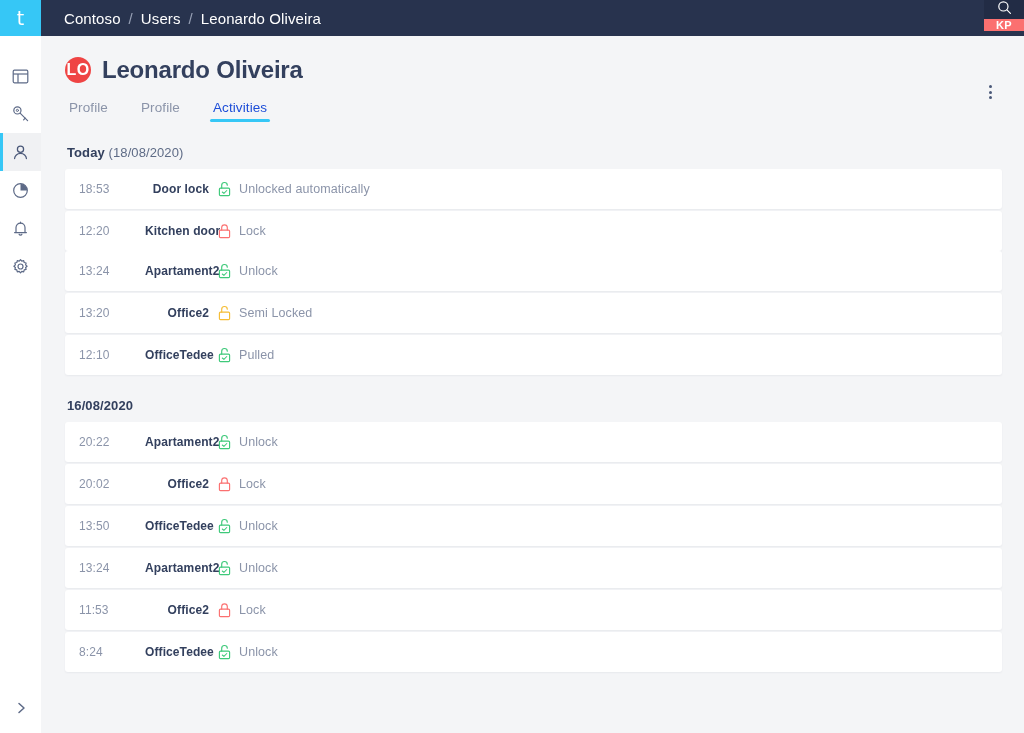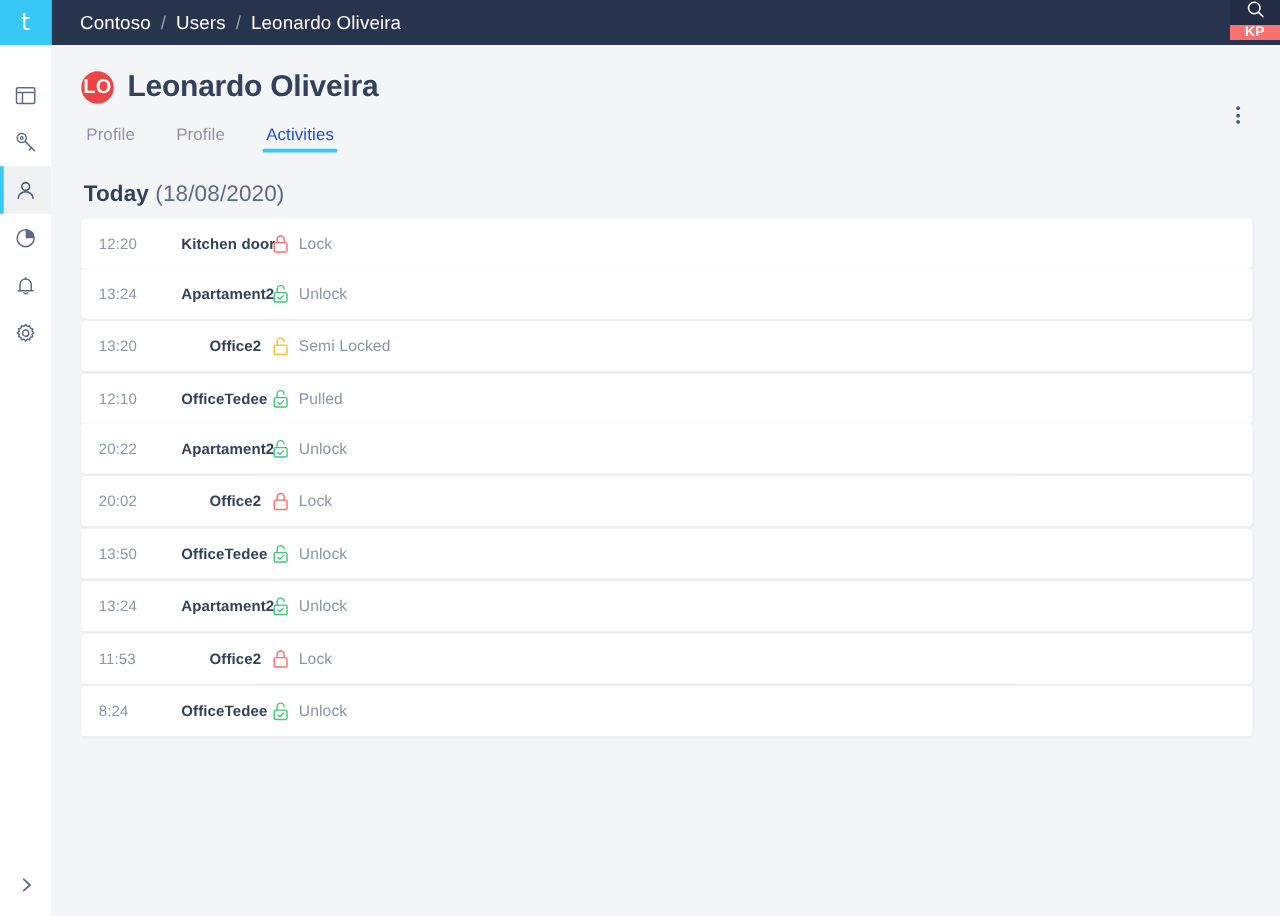--- a/index.html
+++ b/index.html
@@ -167,21 +167,21 @@
   .tab.active { color: #1d4ed8; font-weight: normal; }
   .tab.active::after {
     content: "";
     position: absolute; left: -3px; right: -3px; bottom: 0;
     height: 3px; background: #36c7f6; border-radius: 2px;
   }
 
   .activity-body { padding: 0 22px 0 24px; }
 
   .group-title {
-    font-size: 18px;
+    font-size: 13px;
     color: #33405e;
     margin: 23px 0 9px 2px;
     letter-spacing: .1px;
   }
   .group-title .strong { font-weight: bold; }
   .group-title .date { font-weight: normal; color: #5e6b86; }
 
   .row {
     background: #ffffff;
     border-radius: 3px;
@@ -349,20 +349,32 @@
           <div class="tab">Profile</div>
           <div class="tab">Profile</div>
           <div class="tab active">Activities</div>
         </div>
       </div>
 
       <div class="activity-body" id="activity-body">
           <div class="group-title"><span class="strong">Today</span><span class="date"> (18/08/2020)</span></div>
           <div class="row-group">
             <div class="row">
+              <div class="cell-time">18:53</div>
+              <div class="cell-device">Door lock</div>
+              <div class="cell-icon">
+                <svg width="15" height="16" viewBox="0 0 15 16" fill="none" stroke="#3ec97a" stroke-width="1.15" stroke-linecap="round" stroke-linejoin="round">
+                  <rect x="2.4" y="7.1" width="10.2" height="7.5" rx="1.1"></rect>
+                  <path d="M4.7 7.1 V4.4 a2.8 2.8 0 0 1 5.6 -0.2"></path>
+                  <polyline points="5.3,11.0 6.9,12.4 9.8,9.5" stroke-width="1.05"></polyline>
+                </svg>
+              </div>
+              <div class="cell-action">Unlocked automatically</div>
+            </div>
+            <div class="row">
               <div class="cell-time">12:20</div>
               <div class="cell-device">Kitchen door</div>
               <div class="cell-icon">
                 <svg width="15" height="16" viewBox="0 0 15 16" fill="none" stroke="#fb7070" stroke-width="1.15" stroke-linecap="round" stroke-linejoin="round">
                   <rect x="2.4" y="7.1" width="10.2" height="7.5" rx="1.1"></rect>
                   <path d="M4.7 7.1 V4.6 a2.8 2.8 0 0 1 5.6 0 V7.1"></path>
                 </svg>
               </div>
               <div class="cell-action">Lock</div>
             </div>
@@ -397,20 +409,21 @@
               <div class="cell-icon">
                 <svg width="15" height="16" viewBox="0 0 15 16" fill="none" stroke="#3ec97a" stroke-width="1.15" stroke-linecap="round" stroke-linejoin="round">
                   <rect x="2.4" y="7.1" width="10.2" height="7.5" rx="1.1"></rect>
                   <path d="M4.7 7.1 V4.4 a2.8 2.8 0 0 1 5.6 -0.2"></path>
                   <polyline points="5.3,11.0 6.9,12.4 9.8,9.5" stroke-width="1.05"></polyline>
                 </svg>
               </div>
               <div class="cell-action">Pulled</div>
             </div>
           </div>
+          <div class="group-title"><span class="strong">16/08/2020</span></div>
           <div class="row-group">
             <div class="row">
               <div class="cell-time">20:22</div>
               <div class="cell-device">Apartament2</div>
               <div class="cell-icon">
                 <svg width="15" height="16" viewBox="0 0 15 16" fill="none" stroke="#3ec97a" stroke-width="1.15" stroke-linecap="round" stroke-linejoin="round">
                   <rect x="2.4" y="7.1" width="10.2" height="7.5" rx="1.1"></rect>
                   <path d="M4.7 7.1 V4.4 a2.8 2.8 0 0 1 5.6 -0.2"></path>
                   <polyline points="5.3,11.0 6.9,12.4 9.8,9.5" stroke-width="1.05"></polyline>
                 </svg>

